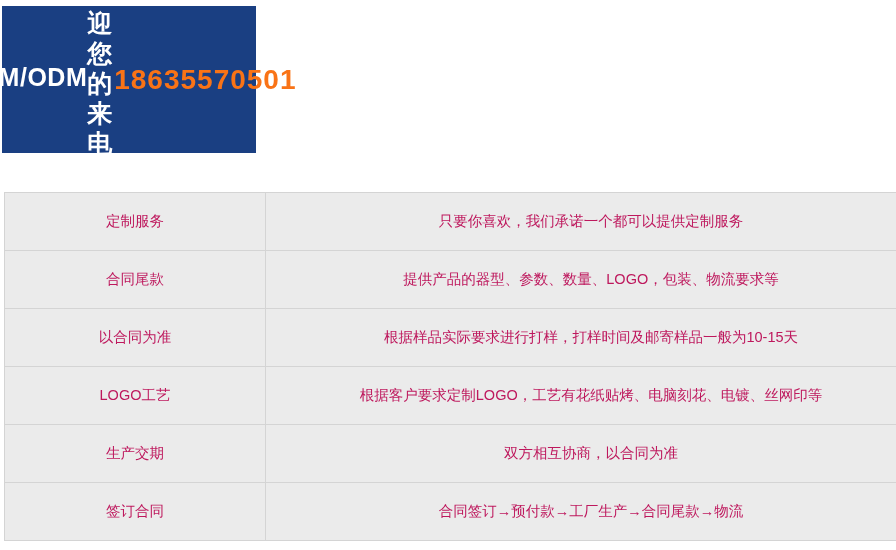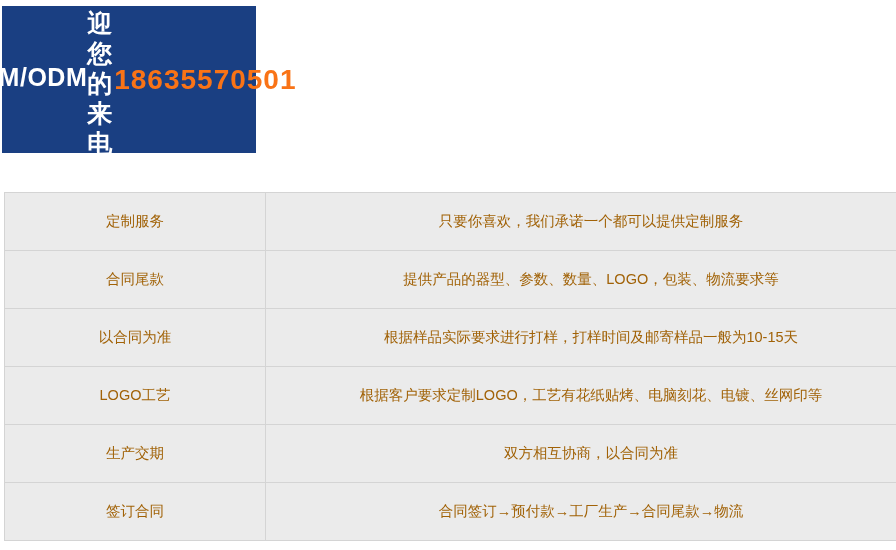--- a/index.html
+++ b/index.html
@@ -89,21 +89,21 @@
     border-collapse: collapse;
     table-layout: fixed;
   }
   table.process tr {
     height: 58px;
   }
   table.process td {
     border: 1px solid #d4d4d4;
     background: #ebebeb;
     font-size: 14.5px;
-    color: #a16207;
+    color: #be185d;
     text-align: center;
     vertical-align: middle;
     padding: 0 6px;
   }
   td.col-label {
     width: 248px;
   }
   td.col-desc {
     width: 638px;
   }

